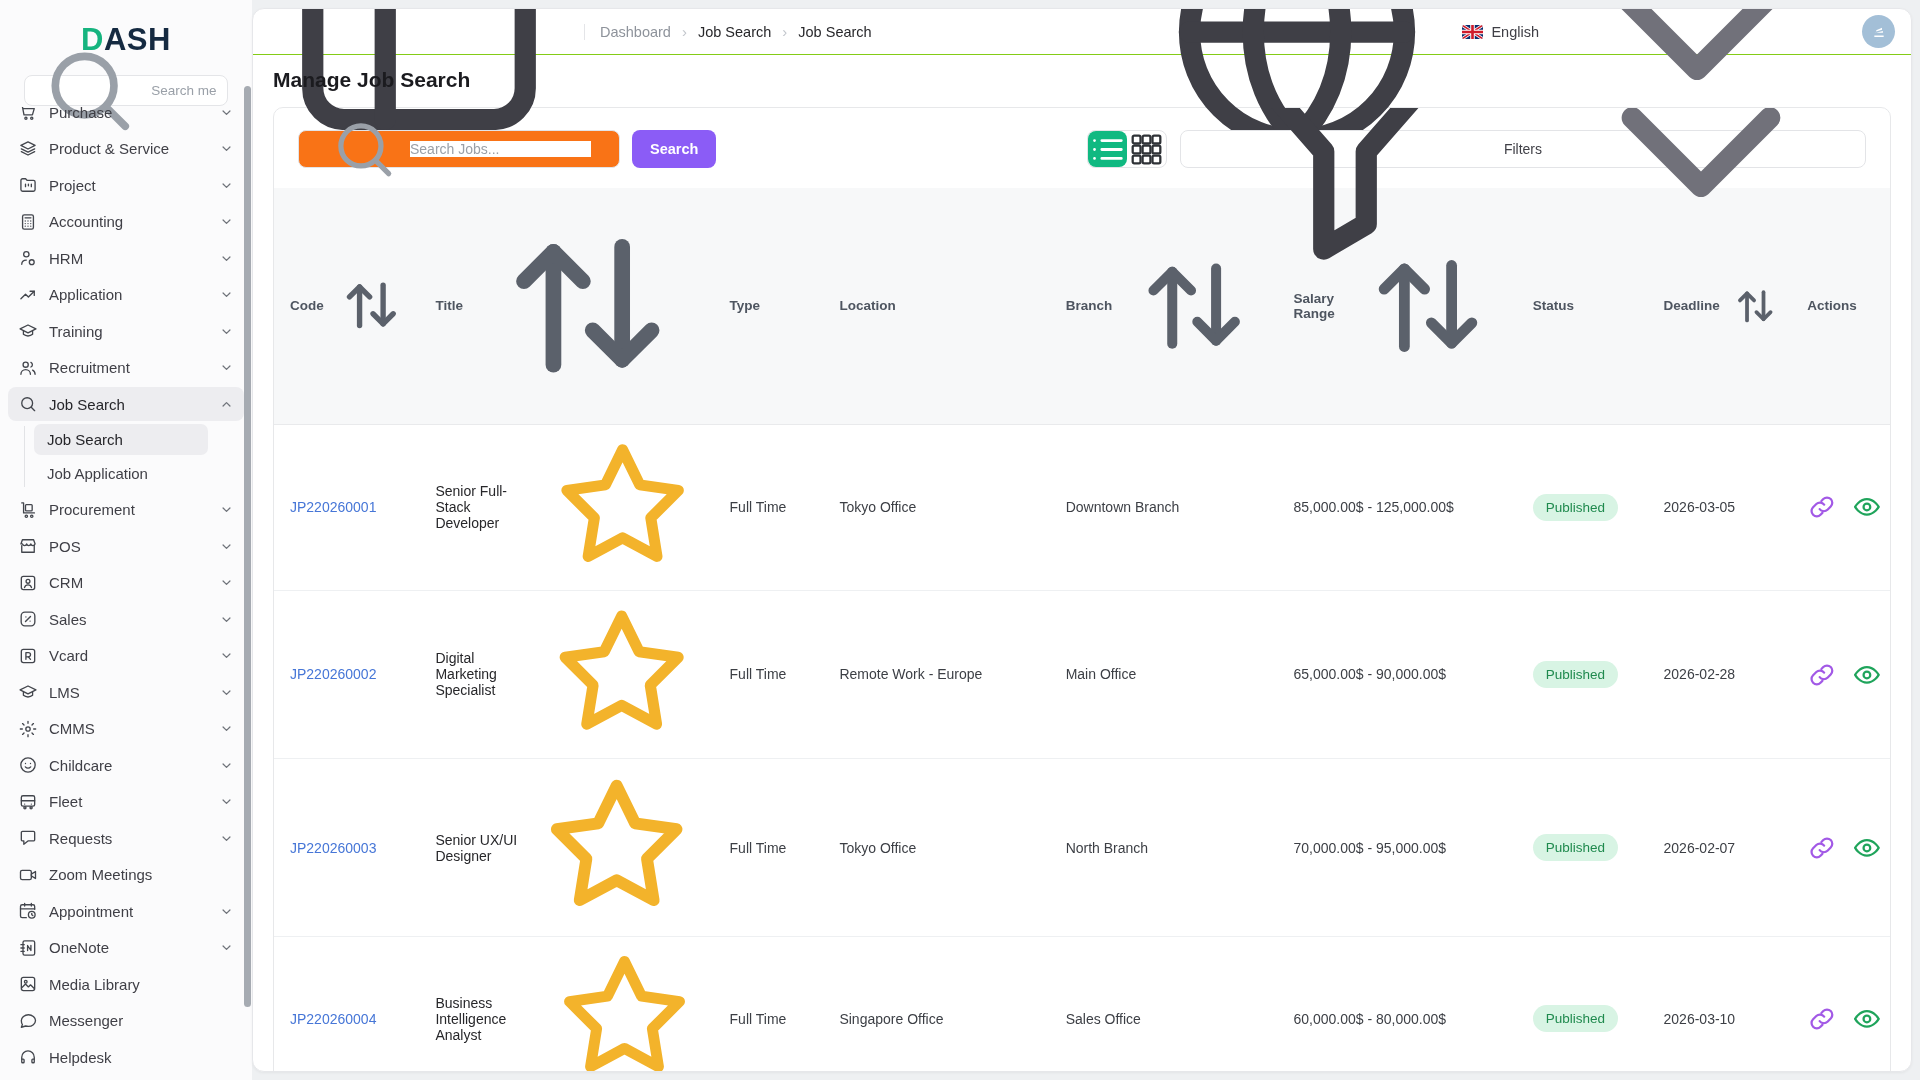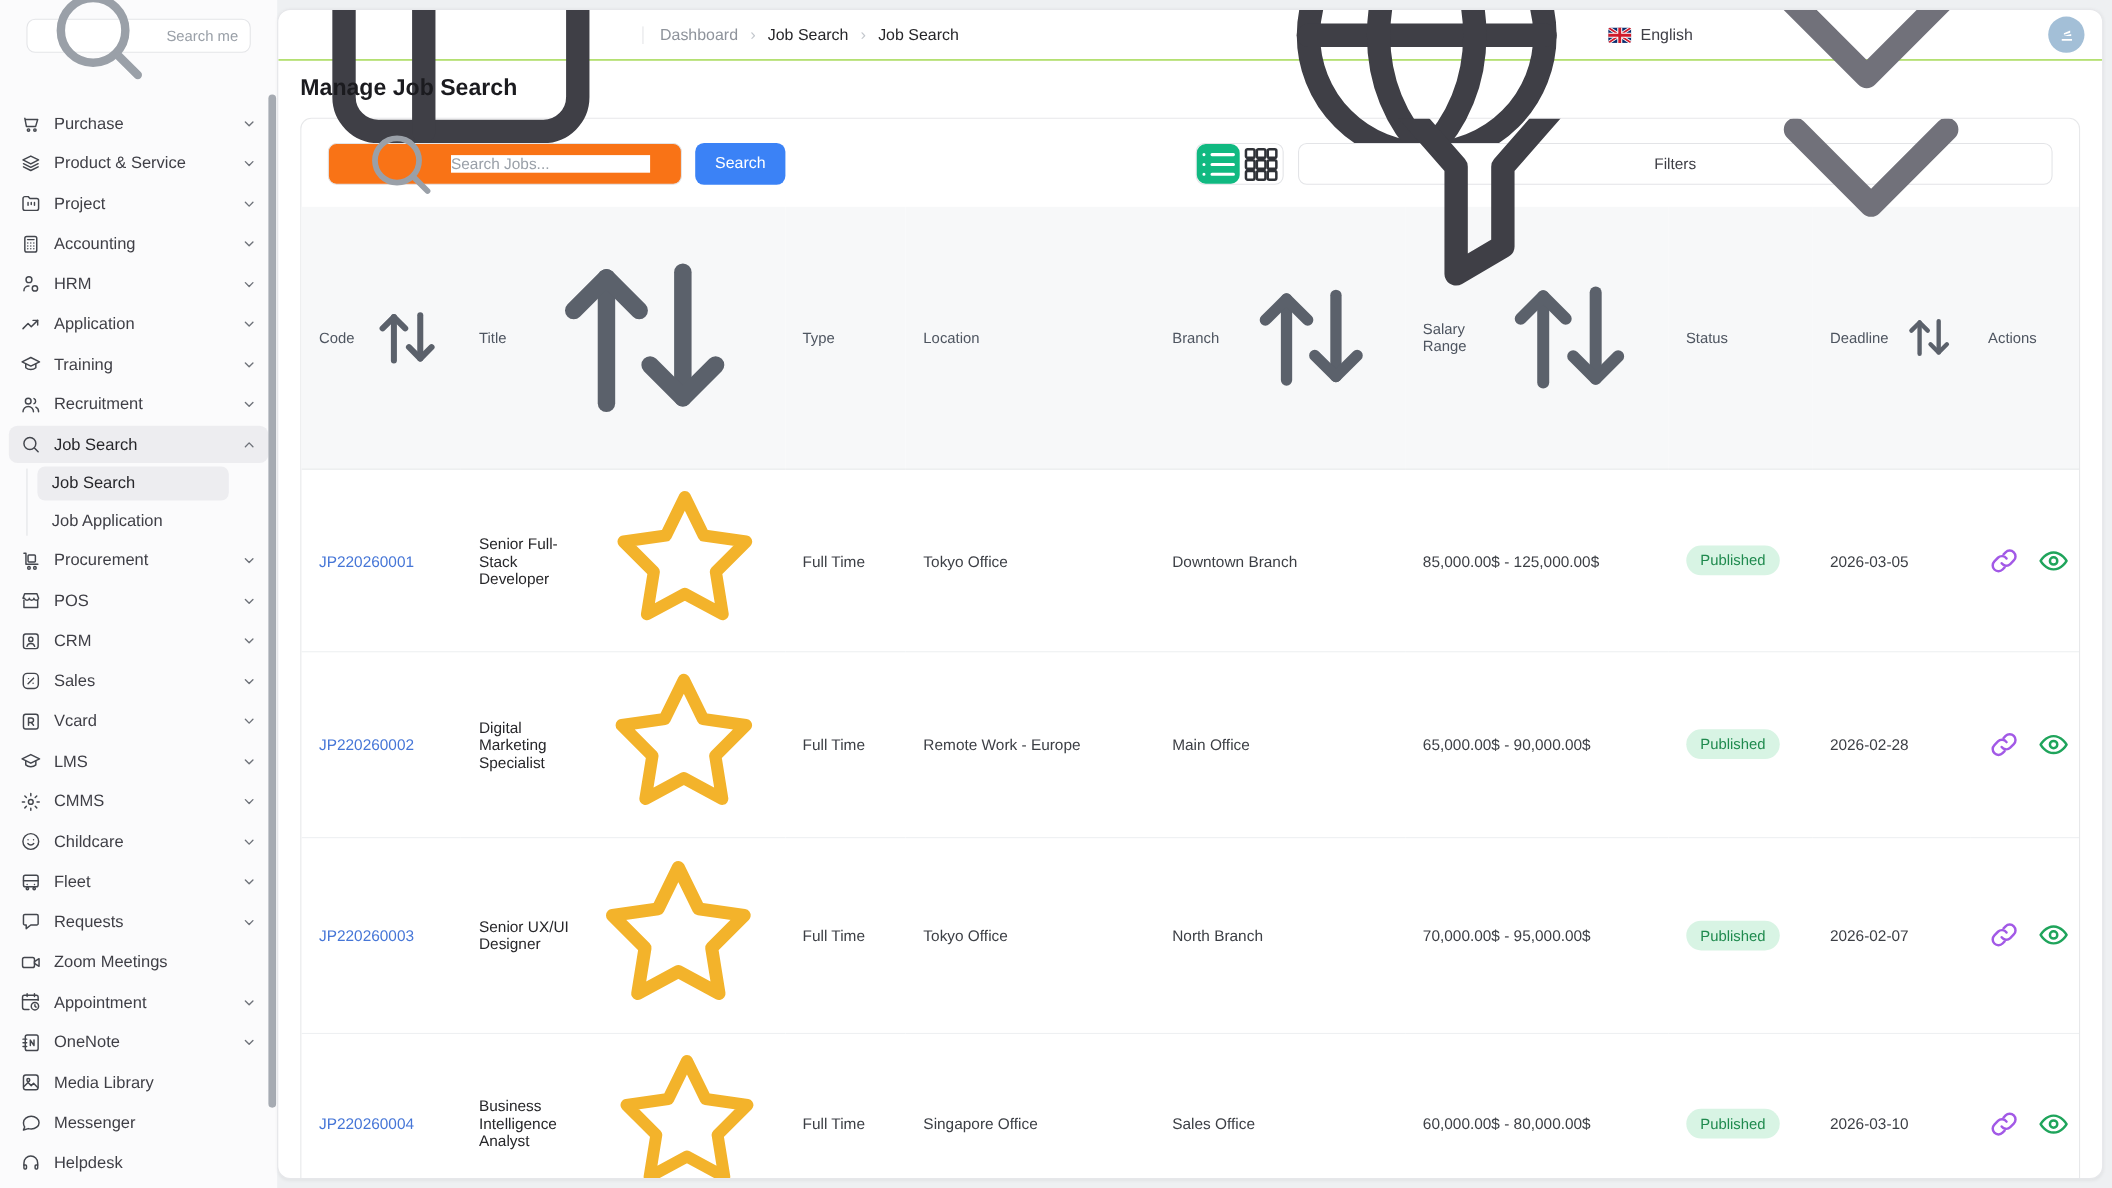--- a/index.html
+++ b/index.html
@@ -48,50 +48,53 @@
   .content { padding:13px 20px; }
   .page-title { font-size:21px; font-weight:700; color:#1b1b1f; }
   .card { margin-top:15px; border:1px solid #e7e8ea; border-radius:10px; background:#fff; overflow:hidden; }
 
   
   .toolbar { display:flex; align-items:center; padding:22px 24px 20px; gap:12px; }
   .jobs-search { width:322px; height:38px; border:1px solid #e3e4e7; border-radius:8px; display:flex; align-items:center; gap:9px; padding:0 28px; background:#f97316; }
   .jobs-search svg { width:16px; height:16px; color:#9aa0a8; flex:none; }
   .jobs-search input { flex:1; border:0; outline:0; font-size:14px; color:#3f3f46; }
   .jobs-search input::placeholder { color:#9aa0a8; }
-  .search-btn { height:38px; padding:0 18px; background:#3b82f6; color:#fff; border:0; border-radius:8px; font-size:14.5px; font-weight:400; cursor:pointer; }
+  .search-btn { height:38px; padding:0 18px; background:#8b5cf6; color:#fff; border:0; border-radius:8px; font-size:14.5px; font-weight:700; cursor:pointer; }
   .toolbar-right { margin-left:auto; display:flex; align-items:center; gap:13px; }
   .seg { display:flex; height:38px; border:1px solid #e3e4e7; border-radius:8px; background:#fff; }
   .seg-btn { width:39px; display:flex; align-items:center; justify-content:center; cursor:pointer; color:#2f3237; background:transparent; border:0; }
   .seg-btn.active { background:#10b981; color:#fff; border-radius:8px; }
   .seg-btn svg { width:17px; height:17px; }
   .pill-btn { height:38px; border:1px solid #e3e4e7; border-radius:8px; background:#fff; display:flex; align-items:center; gap:9px; padding:0 14px; font-size:14px; color:#3f3f46; cursor:pointer; }
   .pill-btn .chev svg { width:14px; height:14px; color:#71717a; }
   .pill-btn .funnel svg { width:16px; height:16px; color:#3f3f46; }
 
   
   table { width:100%; border-collapse:collapse; font-size:14px; }
-  thead th { background:#f7f8f9; height:46px; text-align:left; padding:0 8px 0 16px; font-size:13.5px; font-weight:400; color:#4e5560; border-bottom:1px solid #e9eaec; }
+  thead th { background:#f7f8f9; height:46px; text-align:left; padding:0 8px 0 16px; font-size:13.5px; font-weight:700; color:#4e5560; border-bottom:1px solid #e9eaec; }
   .th-in { display:flex; align-items:center; gap:7px; }
   .sort svg { width:14px; height:14px; color:#5b616b; }
   tbody td { height:65px; padding:0 8px 0 16px; border-bottom:1px solid #eef0f2; color:#3c3f45; }
   .code { color:#4676d7; text-decoration:none; cursor:pointer; }
   .ttl { display:flex; align-items:center; gap:9px; color:#27272a; }
   .star { cursor:pointer; } .star svg { width:18px; height:18px; color:#f3b32b; }
   .badge { display:inline-block; padding:6px 13px; background:#d8f4e4; color:#1f8a4e; border-radius:14px; font-size:13.5px; }
   .acts { display:flex; align-items:center; gap:15px; }
   .act { cursor:pointer; } .act svg { width:19px; height:19px; }
   .act.link { color:#a259e6; } .act.eye { color:#1fa45b; }
 </style>
 </head>
 <body>
 
 <div>
 
   <aside class="sidebar">
+    <div class="logo">
+      <span class="logo-d">D</span><span class="logo-rest">ASH</span>
+    </div>
     <div class="side-search">
       <span style="display: inline-flex;">
           <svg viewBox="0 0 24 24" fill="none" stroke="currentColor" stroke-width="1.7" stroke-linecap="round" stroke-linejoin="round" style="width:100%;height:100%">
             <circle cx="11" cy="11" r="6.5"></circle>
             <path d="m20 20-3.8-3.8"></path>
           </svg>
         </span>
       <input placeholder="Search menu..." style="">
     </div>
     <nav class="side-nav">

